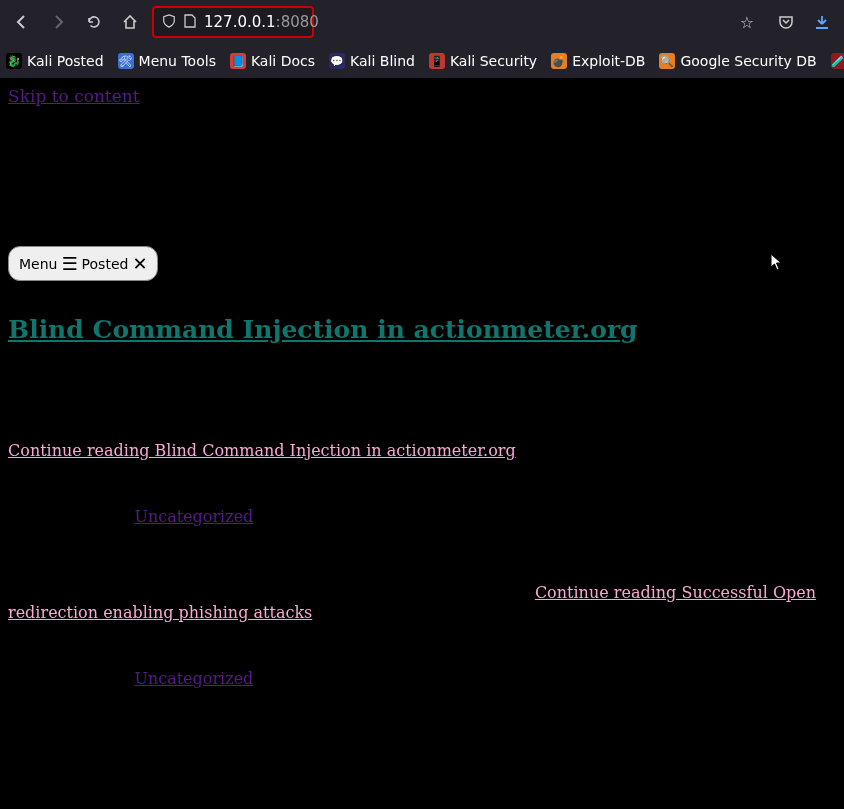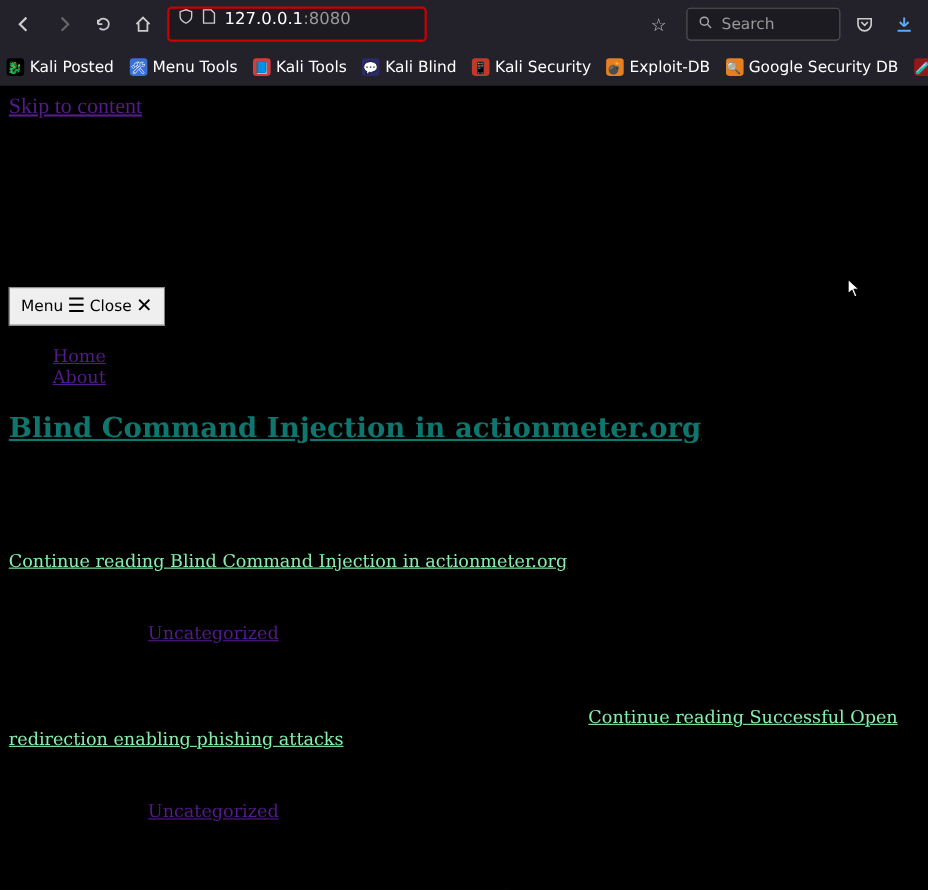--- a/index.html
+++ b/index.html
@@ -28,27 +28,28 @@
       align-items: center;
       justify-content: center;
       color: #ccc;
       font-size: 16px;
       cursor: pointer;
     }
     .nav-btn.disabled { color: #666; }
     .url-bar {
       flex: 0 0 auto;
       display: flex;
+      align-items: center;
       background: #1c1b22;
       border: 2px solid #cc0000;
       border-radius: 4px;
       height: 32px;
       padding: 0 8px;
       gap: 8px;
-      width: 236px;
+      width: 162px;
     }
     .url-icon { color: #ccc; font-size: 14px; }
     .url-text {
       color: #fff;
       font-size: 15px;
       font-family: "DejaVu Sans", Arial, sans-serif;
     }
     .url-text .port { color: #999; }
     .spacer { flex: 1; }
     .star-btn { color: #ccc; font-size: 16px; padding: 0 10px; cursor: pointer; }
@@ -105,45 +106,44 @@
     
     .page {
       background: #000;
       color: #000;
       padding: 8px;
       height: calc(809px - 78px);
       overflow: hidden;
       font-family: "DejaVu Serif", Georgia, serif;
     }
     .page a {
-      color: #86efac;
+      color: #f9a8d4;
       text-decoration: underline;
     }
     .page a.visited { color: #551A8B; }
     .skip-link {
-      font-size: 20px;
+      font-size: 17px;
       display: inline-block;
-      margin-bottom: 30px;
-      font-family: Liberation Serif, serif;
+      margin-bottom: 18px;
     }
     .site-title {
       font-size: 33px;
       font-weight: bold;
       margin: 18px 0 24px 0;
       color: #000;
     }
     .tagline {
       font-size: 16px;
       margin-bottom: 22px;
       color: #000;
     }
     .menu-btn {
       background: #efefef;
       border: 1px solid #888;
-      border-radius: 0;
+      border-radius: 12px;
       padding: 6px 10px;
       display: inline-flex;
       align-items: center;
       gap: 4px;
       font-family: "DejaVu Sans", Arial, sans-serif;
       font-size: 14px;
       color: #000;
       cursor: pointer;
       margin-bottom: 18px;
     }
@@ -214,29 +214,20 @@
     </span>
     <span class="url-icon">
       <svg width="12" height="14" viewBox="0 0 12 14">
           <path d="M1 1h7l3 3v9H1z" stroke="#ccc" stroke-width="1.3" fill="none"></path>
         </svg>
     </span>
     <span class="url-text"><span>127.0.0.1</span><span class="port">:8080</span></span>
   </div>
   <div class="spacer"></div>
   <div class="star-btn">☆</div>
-  <div class="search-box">
-    <span>
-      <svg width="13" height="13" viewBox="0 0 16 16">
-          <circle cx="6.5" cy="6.5" r="4.5" stroke="#aaa" stroke-width="1.6" fill="none"></circle>
-          <line x1="10" y1="10" x2="14" y2="14" stroke="#aaa" stroke-width="1.6"></line>
-        </svg>
-    </span>
-    <span>Search</span>
-  </div>
   <div class="chrome-icon">
     <svg width="16" height="16" viewBox="0 0 16 16">
         <path d="M2 3h12v5a6 6 0 0 1-12 0z M5 6l3 3 3-3" stroke="#ccc" stroke-width="1.5" fill="none"></path>
       </svg>
   </div>
   <div class="chrome-icon blue">
     <svg width="16" height="16" viewBox="0 0 16 16">
         <path d="M8 2v8m0 0L4 6m4 4l4-4M2 14h12" stroke="#5aa9ff" stroke-width="1.8" fill="none"></path>
       </svg>
   </div>
@@ -246,21 +237,21 @@
   <div class="bookmark">
     <span class="bm-icon" style="background:#000;color:#fff">🐉</span>
     <span>Kali Posted</span>
   </div>
   <div class="bookmark">
     <span class="bm-icon" style="background:#3b6fd8;color:#fff">🛠</span>
     <span>Menu Tools</span>
   </div>
   <div class="bookmark">
     <span class="bm-icon" style="background:#d83b3b;color:#fff">📘</span>
-    <span>Kali Tools</span>
+    <span>Kali Docs</span>
   </div>
   <div class="bookmark">
     <span class="bm-icon" style="background:#2a2a6a;color:#fff">💬</span>
     <span>Kali Blind</span>
   </div>
   <div class="bookmark">
     <span class="bm-icon" style="background:#c0392b;color:#fff">📱</span>
     <span>Kali Security</span>
   </div>
   <div class="bookmark">
@@ -280,28 +271,24 @@
 <div class="page">
   <a href="#" class="visited skip-link">Skip to content</a>
 
   <h1 class="site-title">Moderators</h1>
 
   <p class="tagline">Your Security Partner</p>
 
   <button class="menu-btn">
     <span>Menu</span>
     <span class="menu-icon">☰</span>
-    <span>Close</span>
+    <span>Posted</span>
     <span class="menu-icon">✕</span>
   </button>
 
-  <ul class="nav-list">
-    <li><a href="#" class="visited">Home</a></li>
-    <li><a href="#" class="visited">About</a></li>
-  </ul>
 
   
   <h2 class="post-title">
     <a href="#">Blind Command Injection in actionmeter.org</a>
   </h2>
   <p class="excerpt">Posted on JUN 17,2021 Blind Command injection is executing arbitrary commands on the server but you are unable to see the output of it. To make sure the command execution was successful, an attacker can do a request. Also, it is possible to clarify this vulnerability by making a request to a server that the attacker…</p>
   <a href="#" class="continue">Continue reading Blind Command Injection in actionmeter.org</a>
   <p class="meta">Published</p>
   <p class="meta"><span>Categorized as </span><a href="#" class="visited">Uncategorized</a></p>
 

